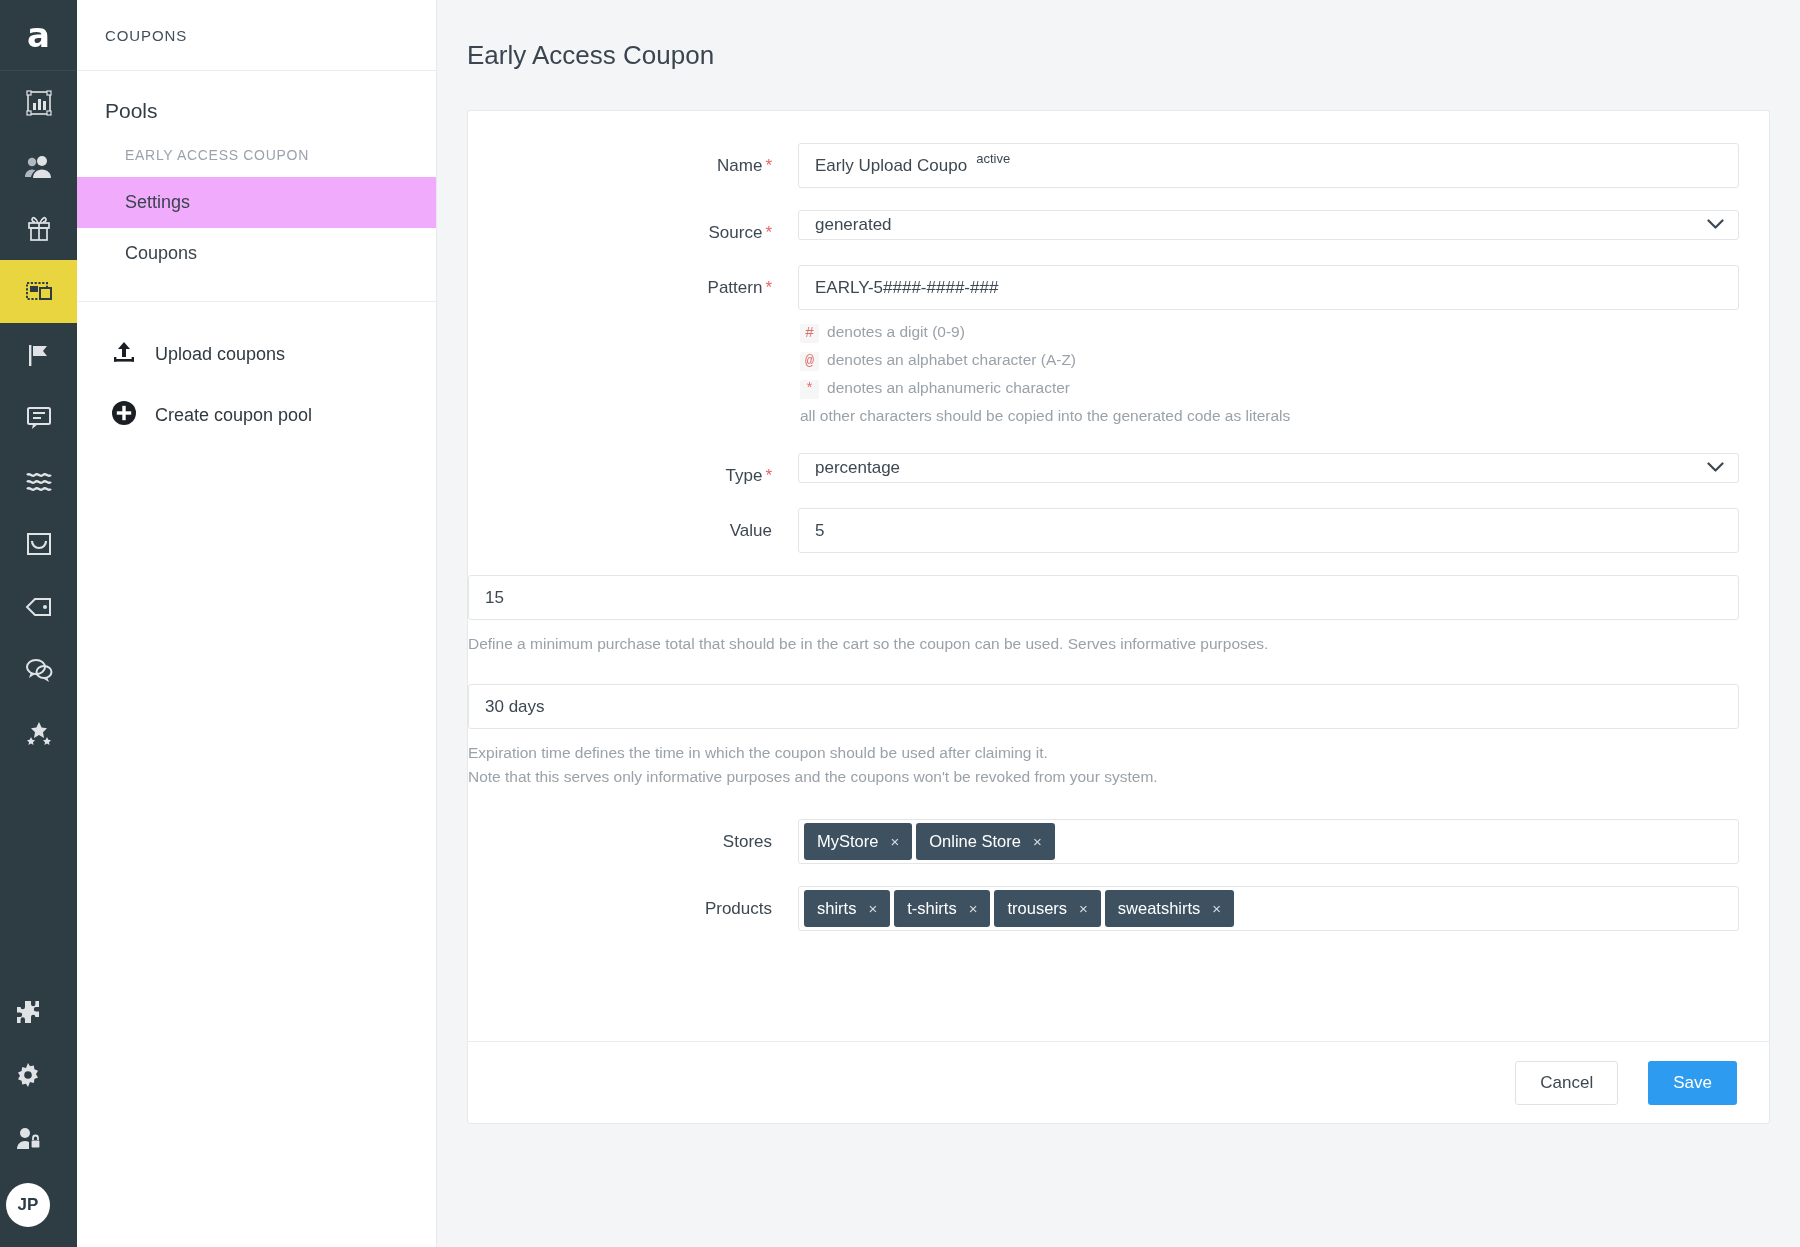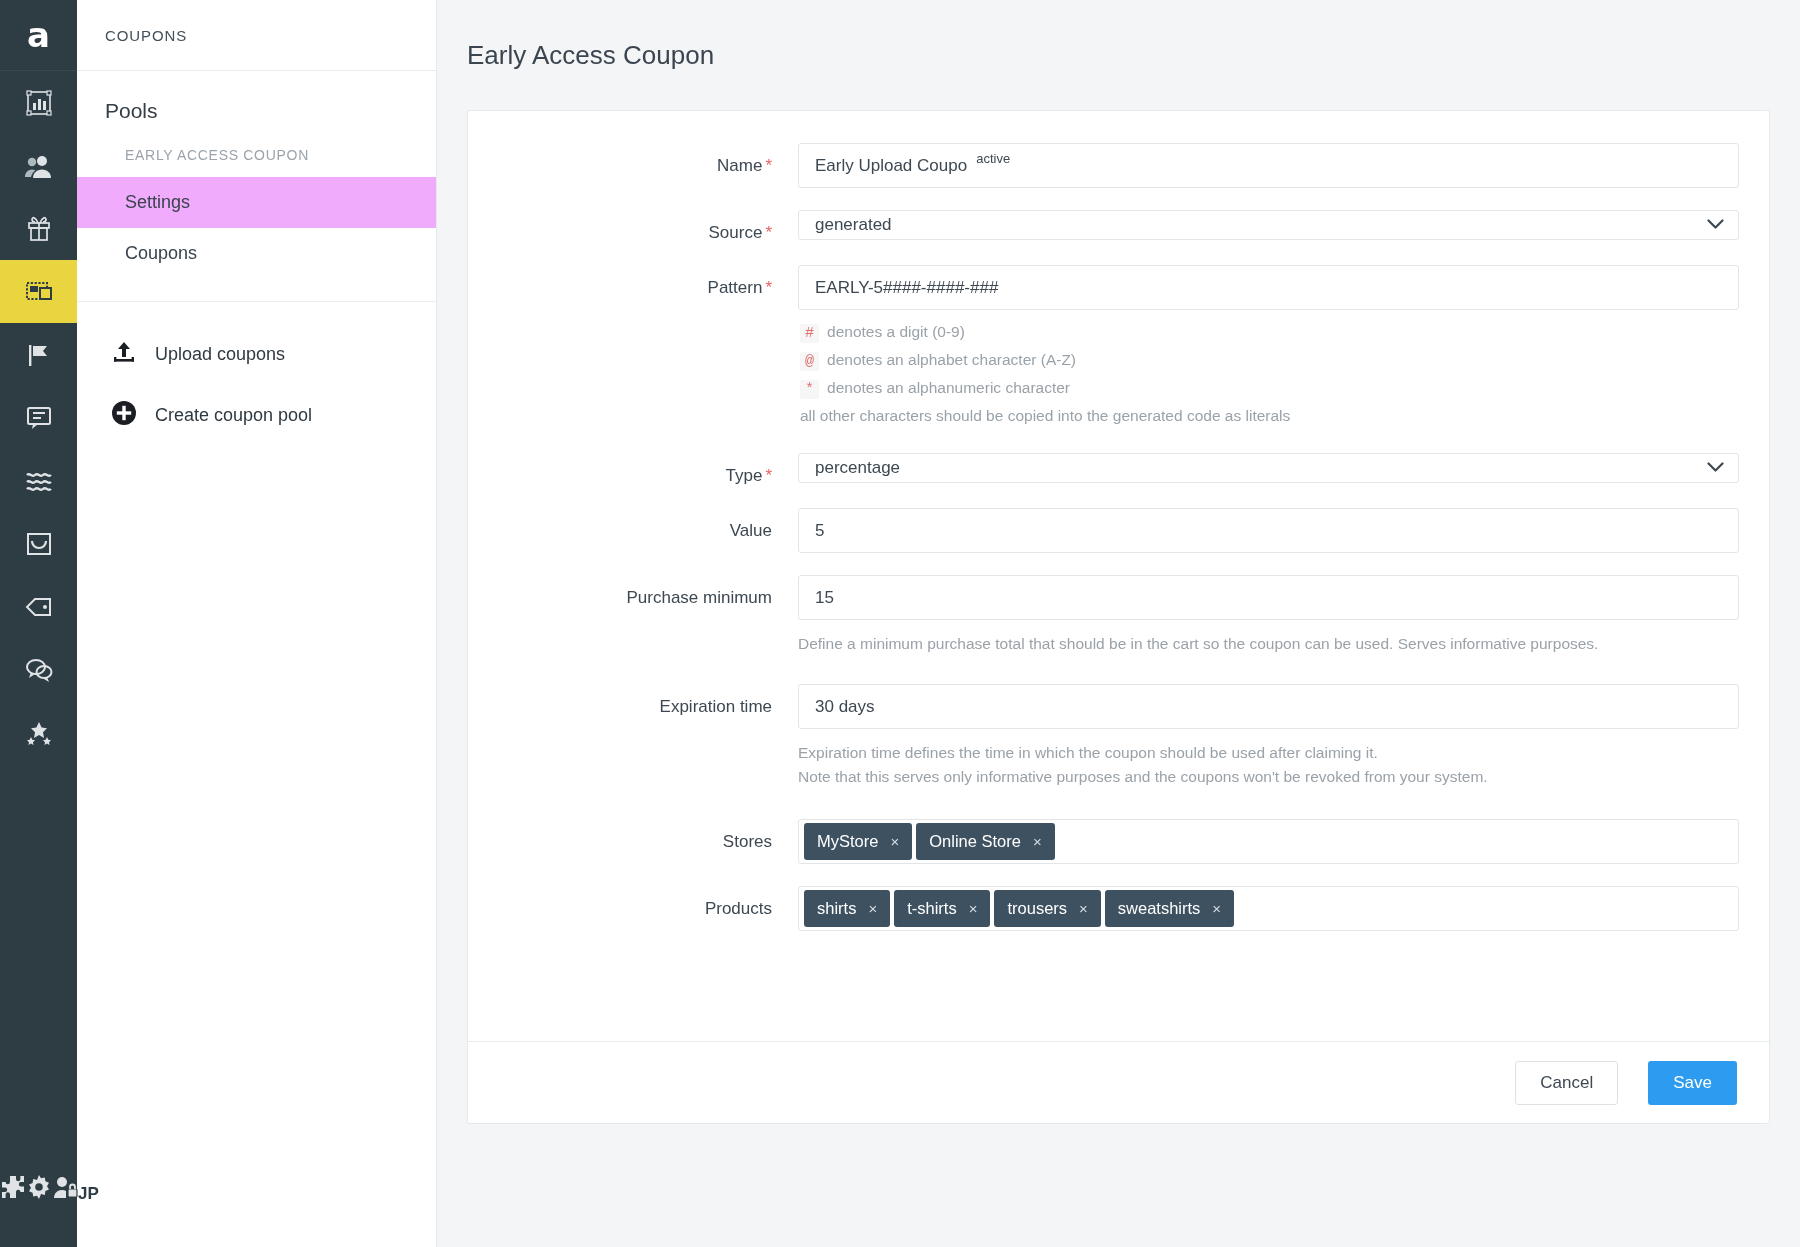--- a/index.html
+++ b/index.html
@@ -31,22 +31,22 @@
   }
   .rail-items { display: flex; flex-direction: column; align-items: center; width: 77px; }
   .rail-item {
     width: 77px; height: 63px;
     display: flex; align-items: center; justify-content: center;
     cursor: pointer;
   }
   .rail-item.active { background: #e8d53f; }
   .rail-item svg { display: block; }
   .rail-bottom {
-    position: absolute; bottom: 13px; left: 0; width: 56px;
-    display: flex; align-items: center;
+    position: absolute; bottom: 4px; left: 0; width: 56px;
+    display: flex; flex-direction: column; align-items: center;
     padding-bottom: 16px;
   }
   .avatar {
     width: 44px; height: 44px; border-radius: 50%;
     background: #ffffff; color: #2e3c44;
     display: flex; align-items: center; justify-content: center;
     font-size: 17px; font-weight: 600; margin-top: 14px;
     cursor: pointer;
   }
 
@@ -454,35 +454,29 @@
             <span>Value</span>
           </div>
           <div class="form-control">
             <div class="inp">
               <span>5</span>
             </div>
           </div>
         </div>
 
         <div class="form-row">
-          <div class="form-label">
-            <span>Purchase minimum</span>
-          </div>
           <div class="form-control">
             <div class="inp">
               <span>15</span>
             </div>
             <div class="help">Define a minimum purchase total that should be in the cart so the coupon can be used. Serves informative purposes.</div>
           </div>
         </div>
 
         <div class="form-row" style="margin-top:28px;">
-          <div class="form-label">
-            <span>Expiration time</span>
-          </div>
           <div class="form-control">
             <div class="inp">
               <span>30 days</span>
             </div>
             <div class="help">
               <div>Expiration time defines the time in which the coupon should be used after claiming it.</div>
               <div>Note that this serves only informative purposes and the coupons won't be revoked from your system.</div>
             </div>
           </div>
         </div>

